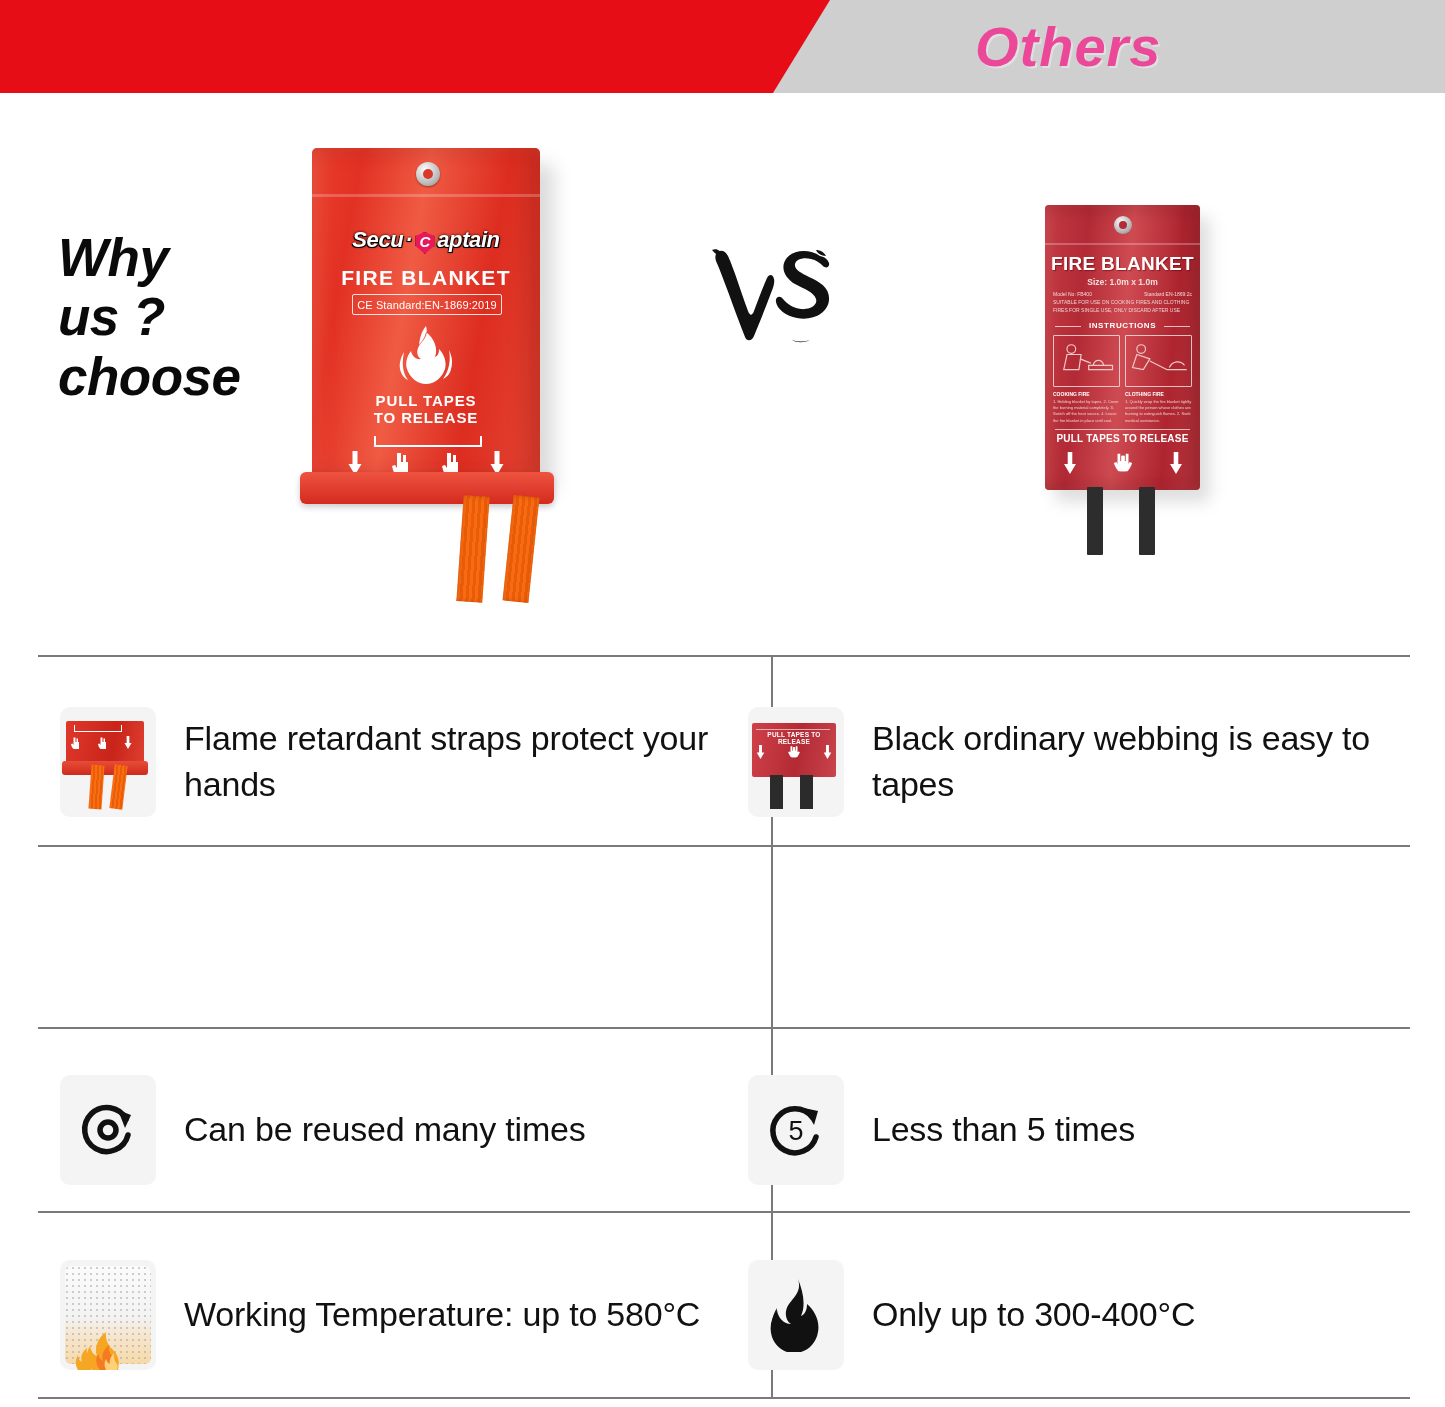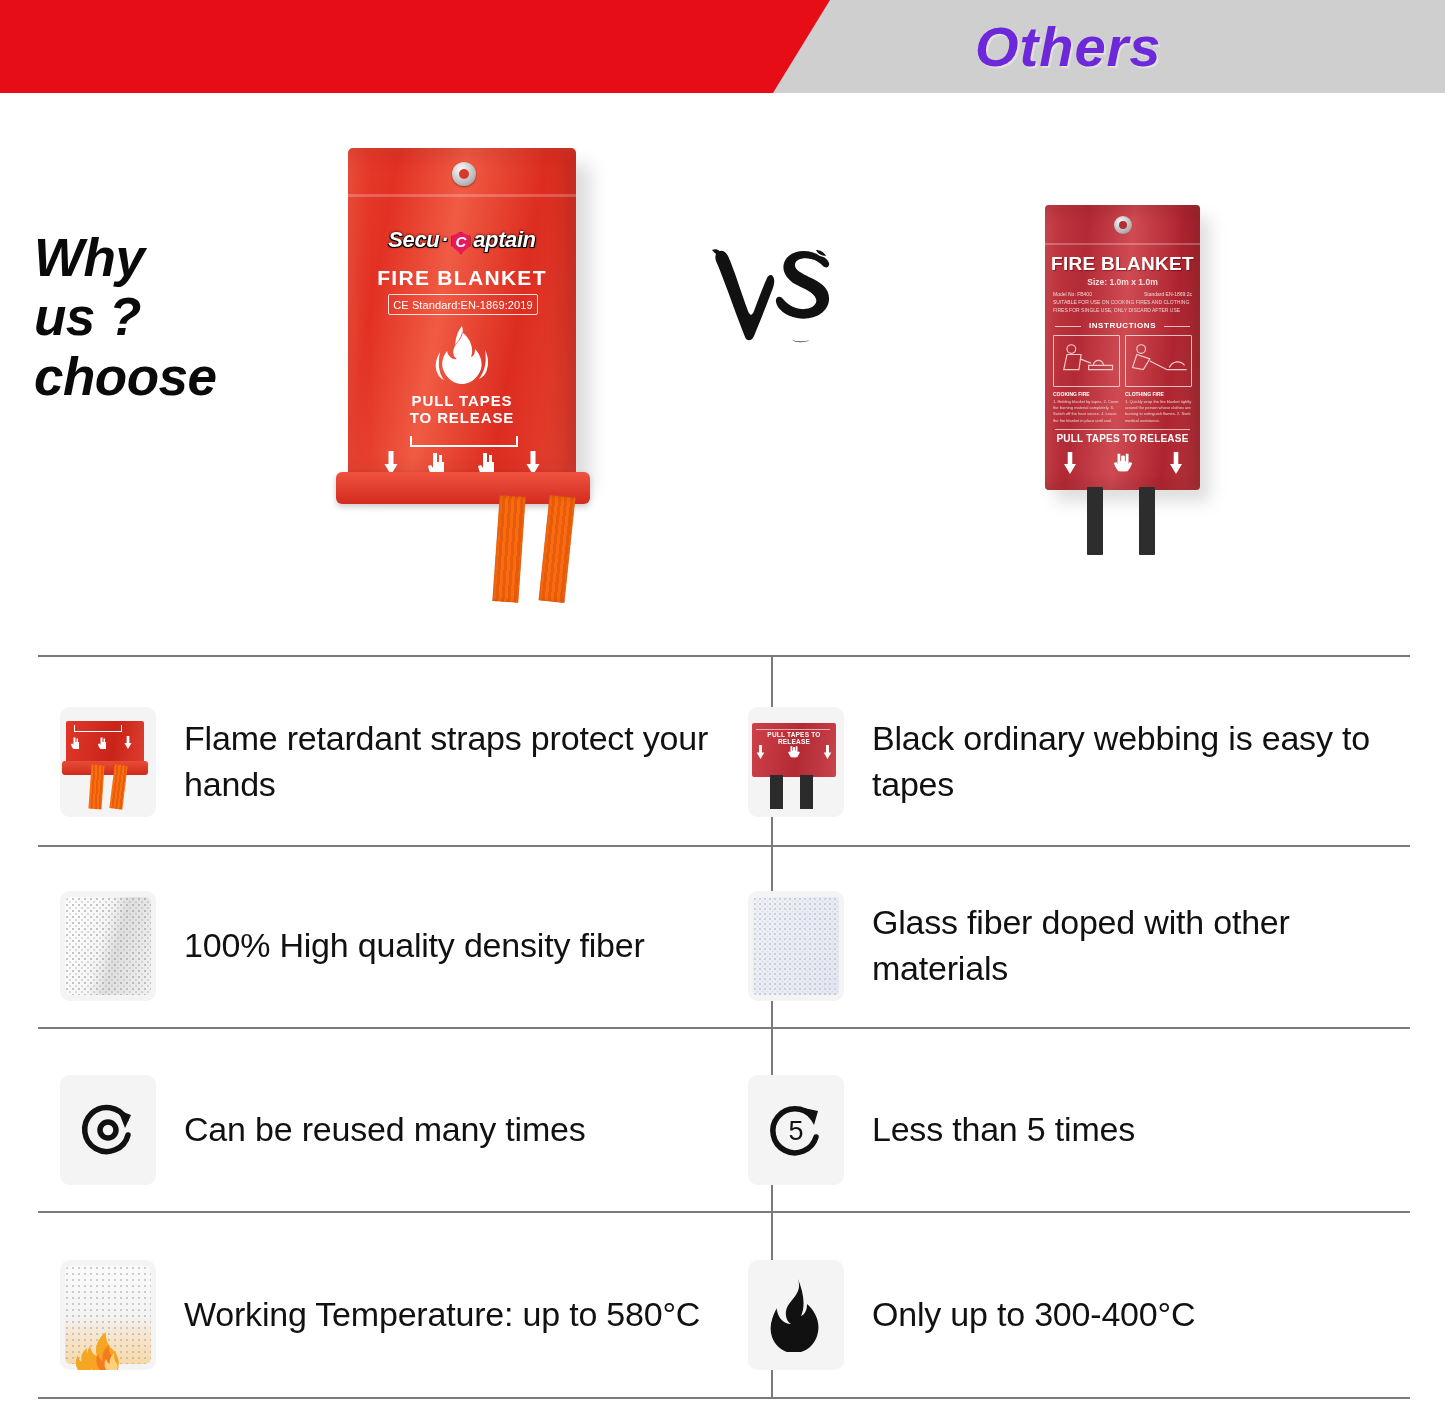--- a/index.html
+++ b/index.html
@@ -18,36 +18,36 @@
     position:absolute;left:0;top:0;width:830px;height:93px;
     background:#e70d17;
     clip-path:polygon(0 0, 830px 0, 773px 93px, 0 93px);
   }
   .banner-label{
     position:absolute;top:0;height:93px;display:flex;align-items:center;
     font-weight:bold;font-style:italic;letter-spacing:1px;
   }
   .label-ours{left:250px;font-size:56px;color:#ffffff;
     text-shadow:2px 2px 0 rgba(0,0,0,.18);}
-  .label-others{left:975px;font-size:56px;color:#6d28d9;
+  .label-others{left:975px;font-size:56px;color:#ec4899;
     text-shadow:2px 2px 0 rgba(255,255,255,.35);}
 
   
   .why{
     position:absolute;left:34px;top:228px;width:270px;
     font-size:53px;line-height:1.12;font-weight:bold;font-style:italic;
     color:#0a0a0a;letter-spacing:-.5px;
   }
-  .why div{white-space:nowrap;}
+  .why div{white-space:nowrap;margin-left:24px;}
 
   
   .hero{position:absolute;left:0;top:100px;width:1445px;height:545px;}
 
   
-  .ours-pack{position:absolute;left:348px;top:48px;width:232px;height:340px;}
+  .ours-pack{position:absolute;left:312px;top:48px;width:232px;height:340px;}
   .pack-shadow{
     position:absolute;left:14px;top:16px;width:228px;height:330px;
     background:rgba(0,0,0,.14);filter:blur(9px);border-radius:8px;
   }
   .pack-body{
     position:absolute;left:0;top:0;width:228px;height:330px;
     background:linear-gradient(100deg,#e8402f 0%,#e23124 18%,#f05b44 42%,#dd2d20 70%,#e44634 100%);
     border-radius:5px 5px 3px 3px;
     box-shadow:inset -10px 0 22px rgba(120,10,5,.32), inset 8px 0 16px rgba(255,140,110,.25);
   }
@@ -415,34 +415,20 @@
               <path fill="#fff" d="M4.5 0h5v13h4L7 24 .5 13h4z"></path>
             </svg>
         </div>
         <div class="t1r-strap a"></div>
         <div class="t1r-strap b"></div>
       </div>
       <div class="cell-text">Black ordinary webbing is easy to tapes</div>
     </div>
   </div>
 
-  <div class="row" style="top:210px;height:162px">
-    <div class="cell">
-      <div class="thumb">
-        <div class="fiber-white"></div>
-      </div>
-      <div class="cell-text">100% High quality density fiber</div>
-    </div>
-    <div class="cell right">
-      <div class="thumb">
-        <div class="fiber-blue"></div>
-      </div>
-      <div class="cell-text">Glass fiber doped with other materials</div>
-    </div>
-  </div>
 
   <div class="row" style="top:394px;height:162px">
     <div class="cell">
       <div class="icon-box">
         <svg width="66" height="66" viewBox="0 0 66 66">
           <path fill="none" stroke="#111" stroke-width="5.5" stroke-linecap="round" d="M51 22a22 22 0 1 0 2 16"></path>
           <path fill="#111" d="M43 13l13 5-6 13z"></path>
           <circle cx="33" cy="33" r="8" fill="none" stroke="#111" stroke-width="5.5"></circle>
         </svg>
       </div>

